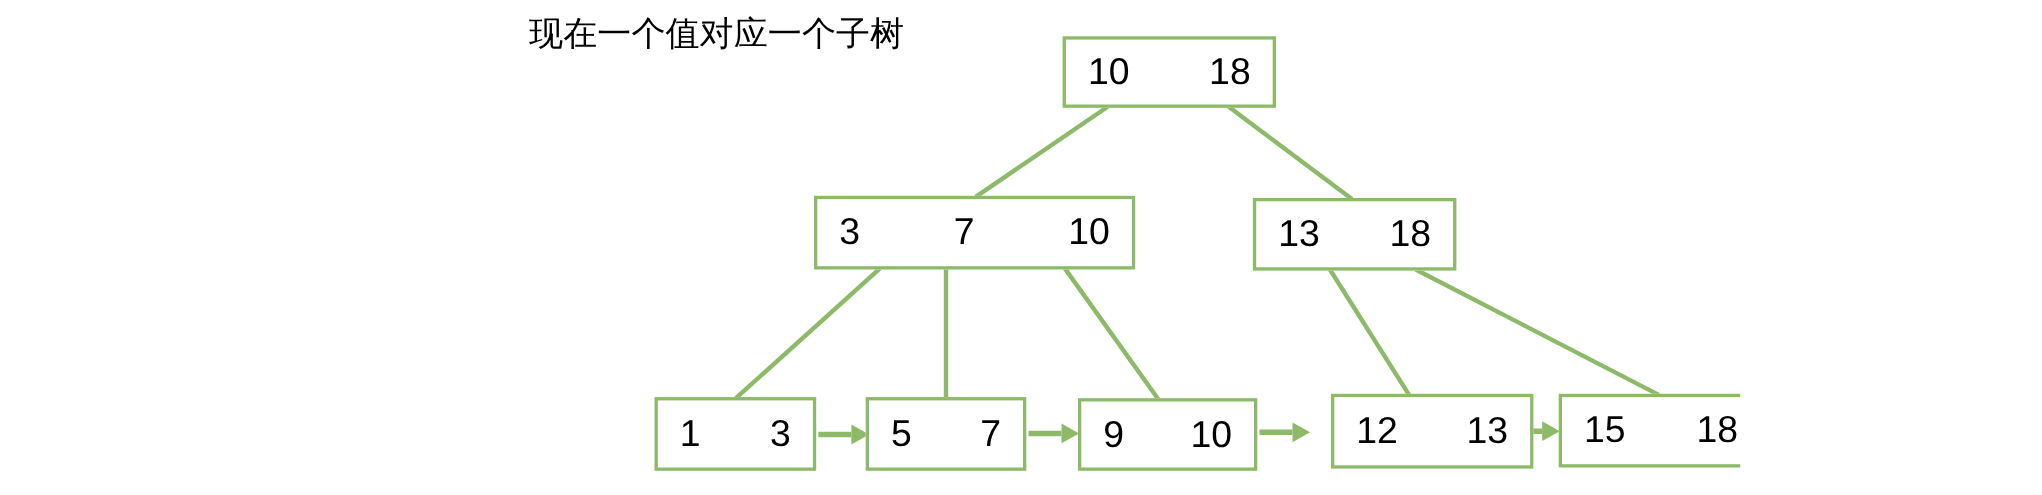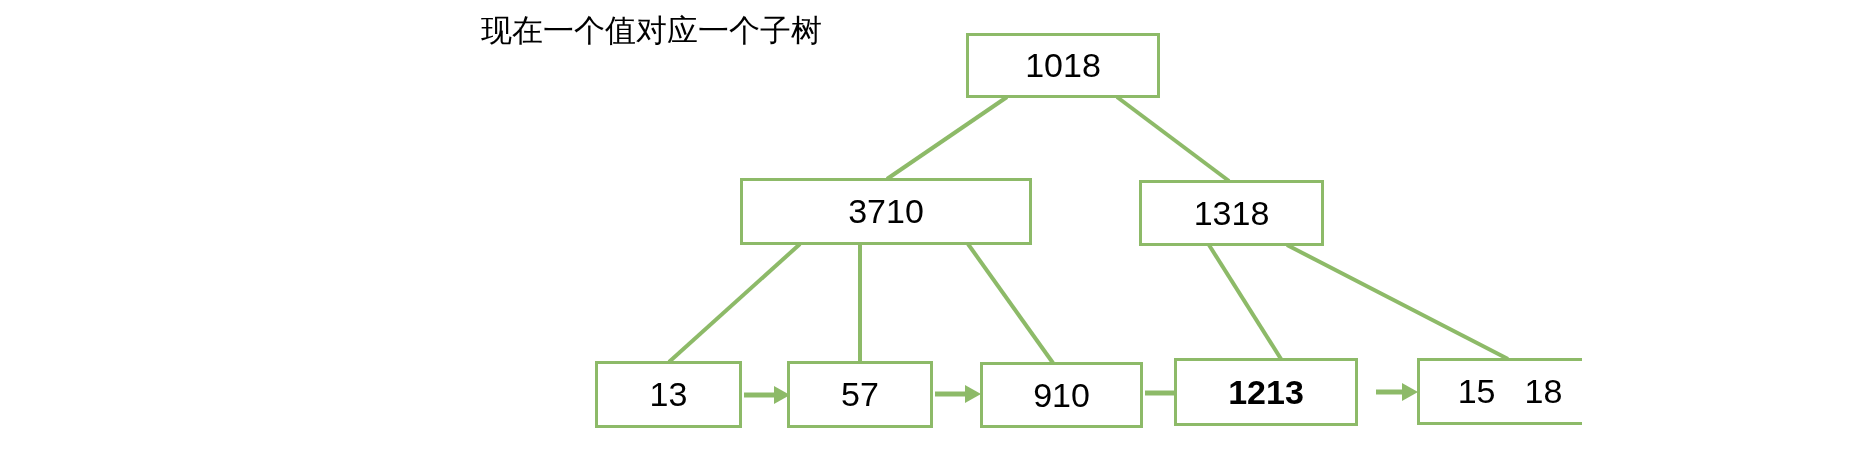--- a/index.html
+++ b/index.html
@@ -34,21 +34,21 @@
     fill: var(--green, #8dba68);
     stroke: none;
   }
   .node {
     position: absolute;
     box-sizing: border-box;
     border: 3px solid var(--green, #8dba68);
     background: #ffffff;
     display: flex;
     align-items: center;
-    justify-content: center;
+    justify-content: space-between;
     padding: 0 20px;
     color: var(--ink, #000000);
     font-size: 34px;
   }
   .node .val {
     white-space: nowrap;
   }
   .note {
     position: absolute;
     color: var(--ink, #000000);
@@ -122,21 +122,21 @@
   <div class="node" style="left:787px; top:361px; width:146px; height:67px;">
     <span class="val">5</span>
     <span class="val">7</span>
   </div>
 
   <div class="node" style="left:980px; top:362px; width:163px; height:66px;">
     <span class="val">9</span>
     <span class="val">10</span>
   </div>
 
-  <div class="node" style="left:1174px; top:358px; width:184px; height:68px;font-weight:bold;">
+  <div class="node" style="left:1210px; top:358px; width:184px; height:68px;">
     <span class="val">12</span>
     <span class="val">13</span>
   </div>
 
   <div class="node" style="left:1417px; top:358px; width:186px; height:67px;gap:29px;">
     <span class="val">15</span>
     <span class="val">18</span>
   </div>
 
 </div>

